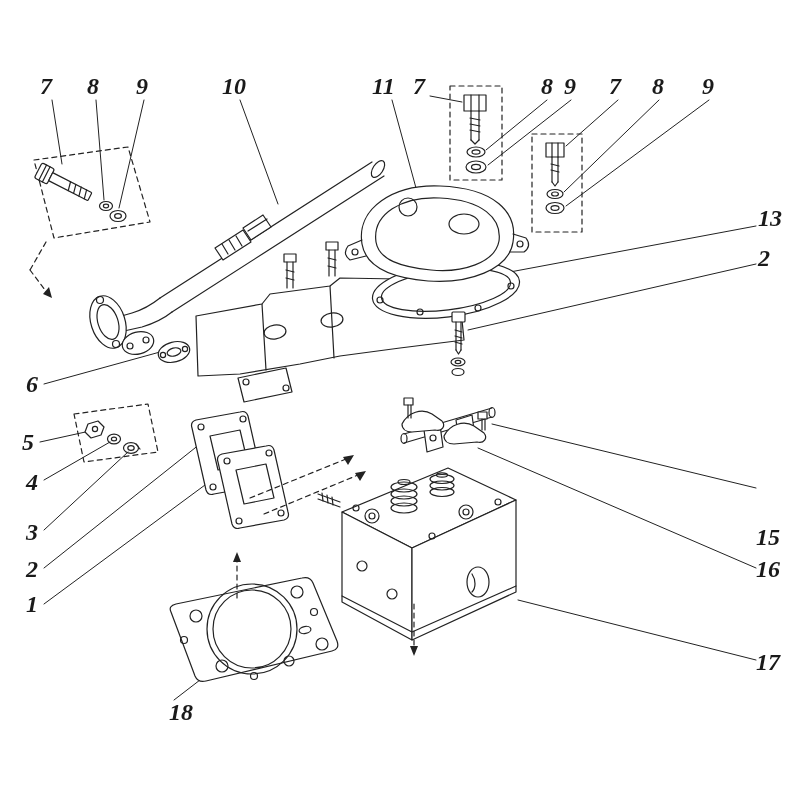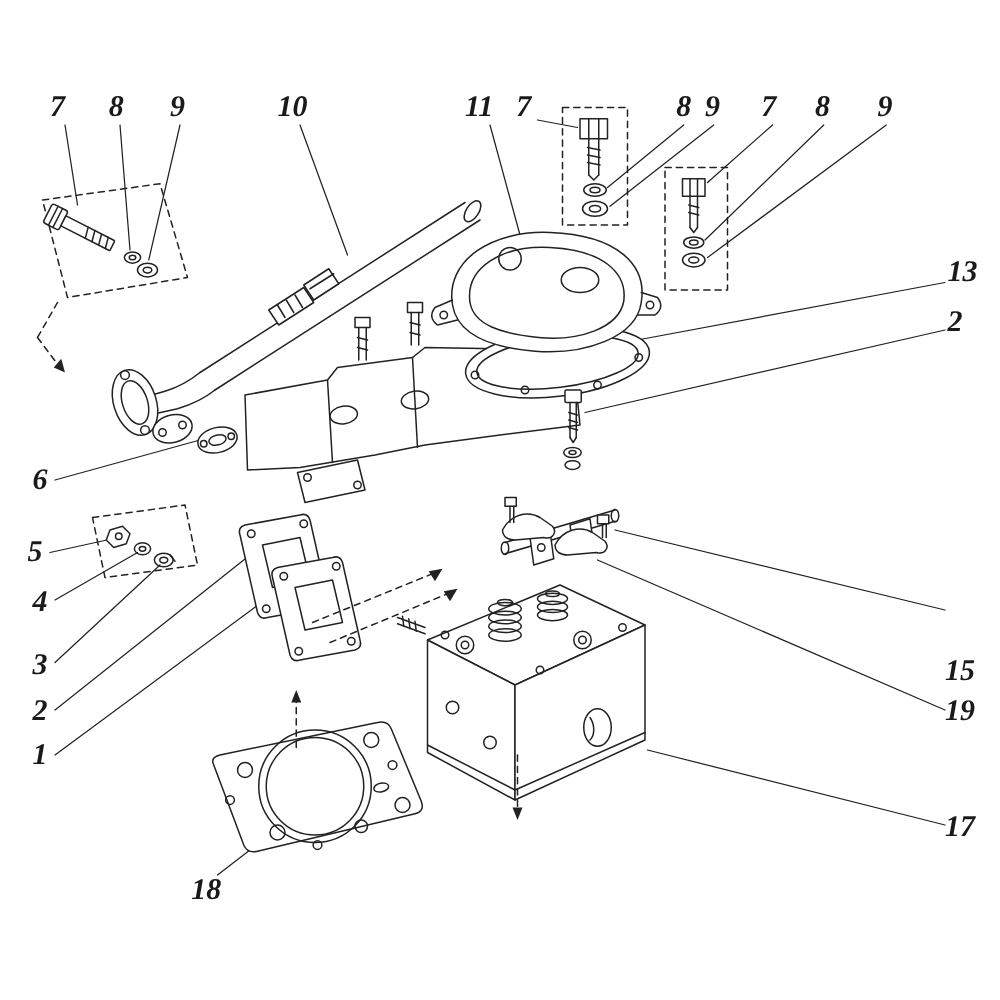--- a/index.html
+++ b/index.html
@@ -348,19 +348,19 @@
       <div class="callout" style="left: 702px; top: 74px;">9</div>
       <div class="callout" style="left: 758px; top: 206px; text-align: right;">13</div>
       <div class="callout" style="left: 758px; top: 246px;">2</div>
       <div class="callout" style="left: 26px; top: 372px;">6</div>
       <div class="callout" style="left: 22px; top: 430px;">5</div>
       <div class="callout" style="left: 26px; top: 470px;">4</div>
       <div class="callout" style="left: 26px; top: 520px;">3</div>
       <div class="callout" style="left: 26px; top: 557px;">2</div>
       <div class="callout" style="left: 26px; top: 592px;">1</div>
       <div class="callout" style="left: 756px; top: 478px; margin-top: 47px;">15</div>
-      <div class="callout" style="left: 756px; top: 557px;">19</div>
+      <div class="callout" style="left: 756px; top: 557px;">16</div>
       <div class="callout" style="left: 756px; top: 650px;">17</div>
-      <div class="callout" style="left: 153px; top: 700px;">18</div>
+      <div class="callout" style="left: 169px; top: 700px;">18</div>
     </div>
 
 
 </div>
 
 </body></html>

